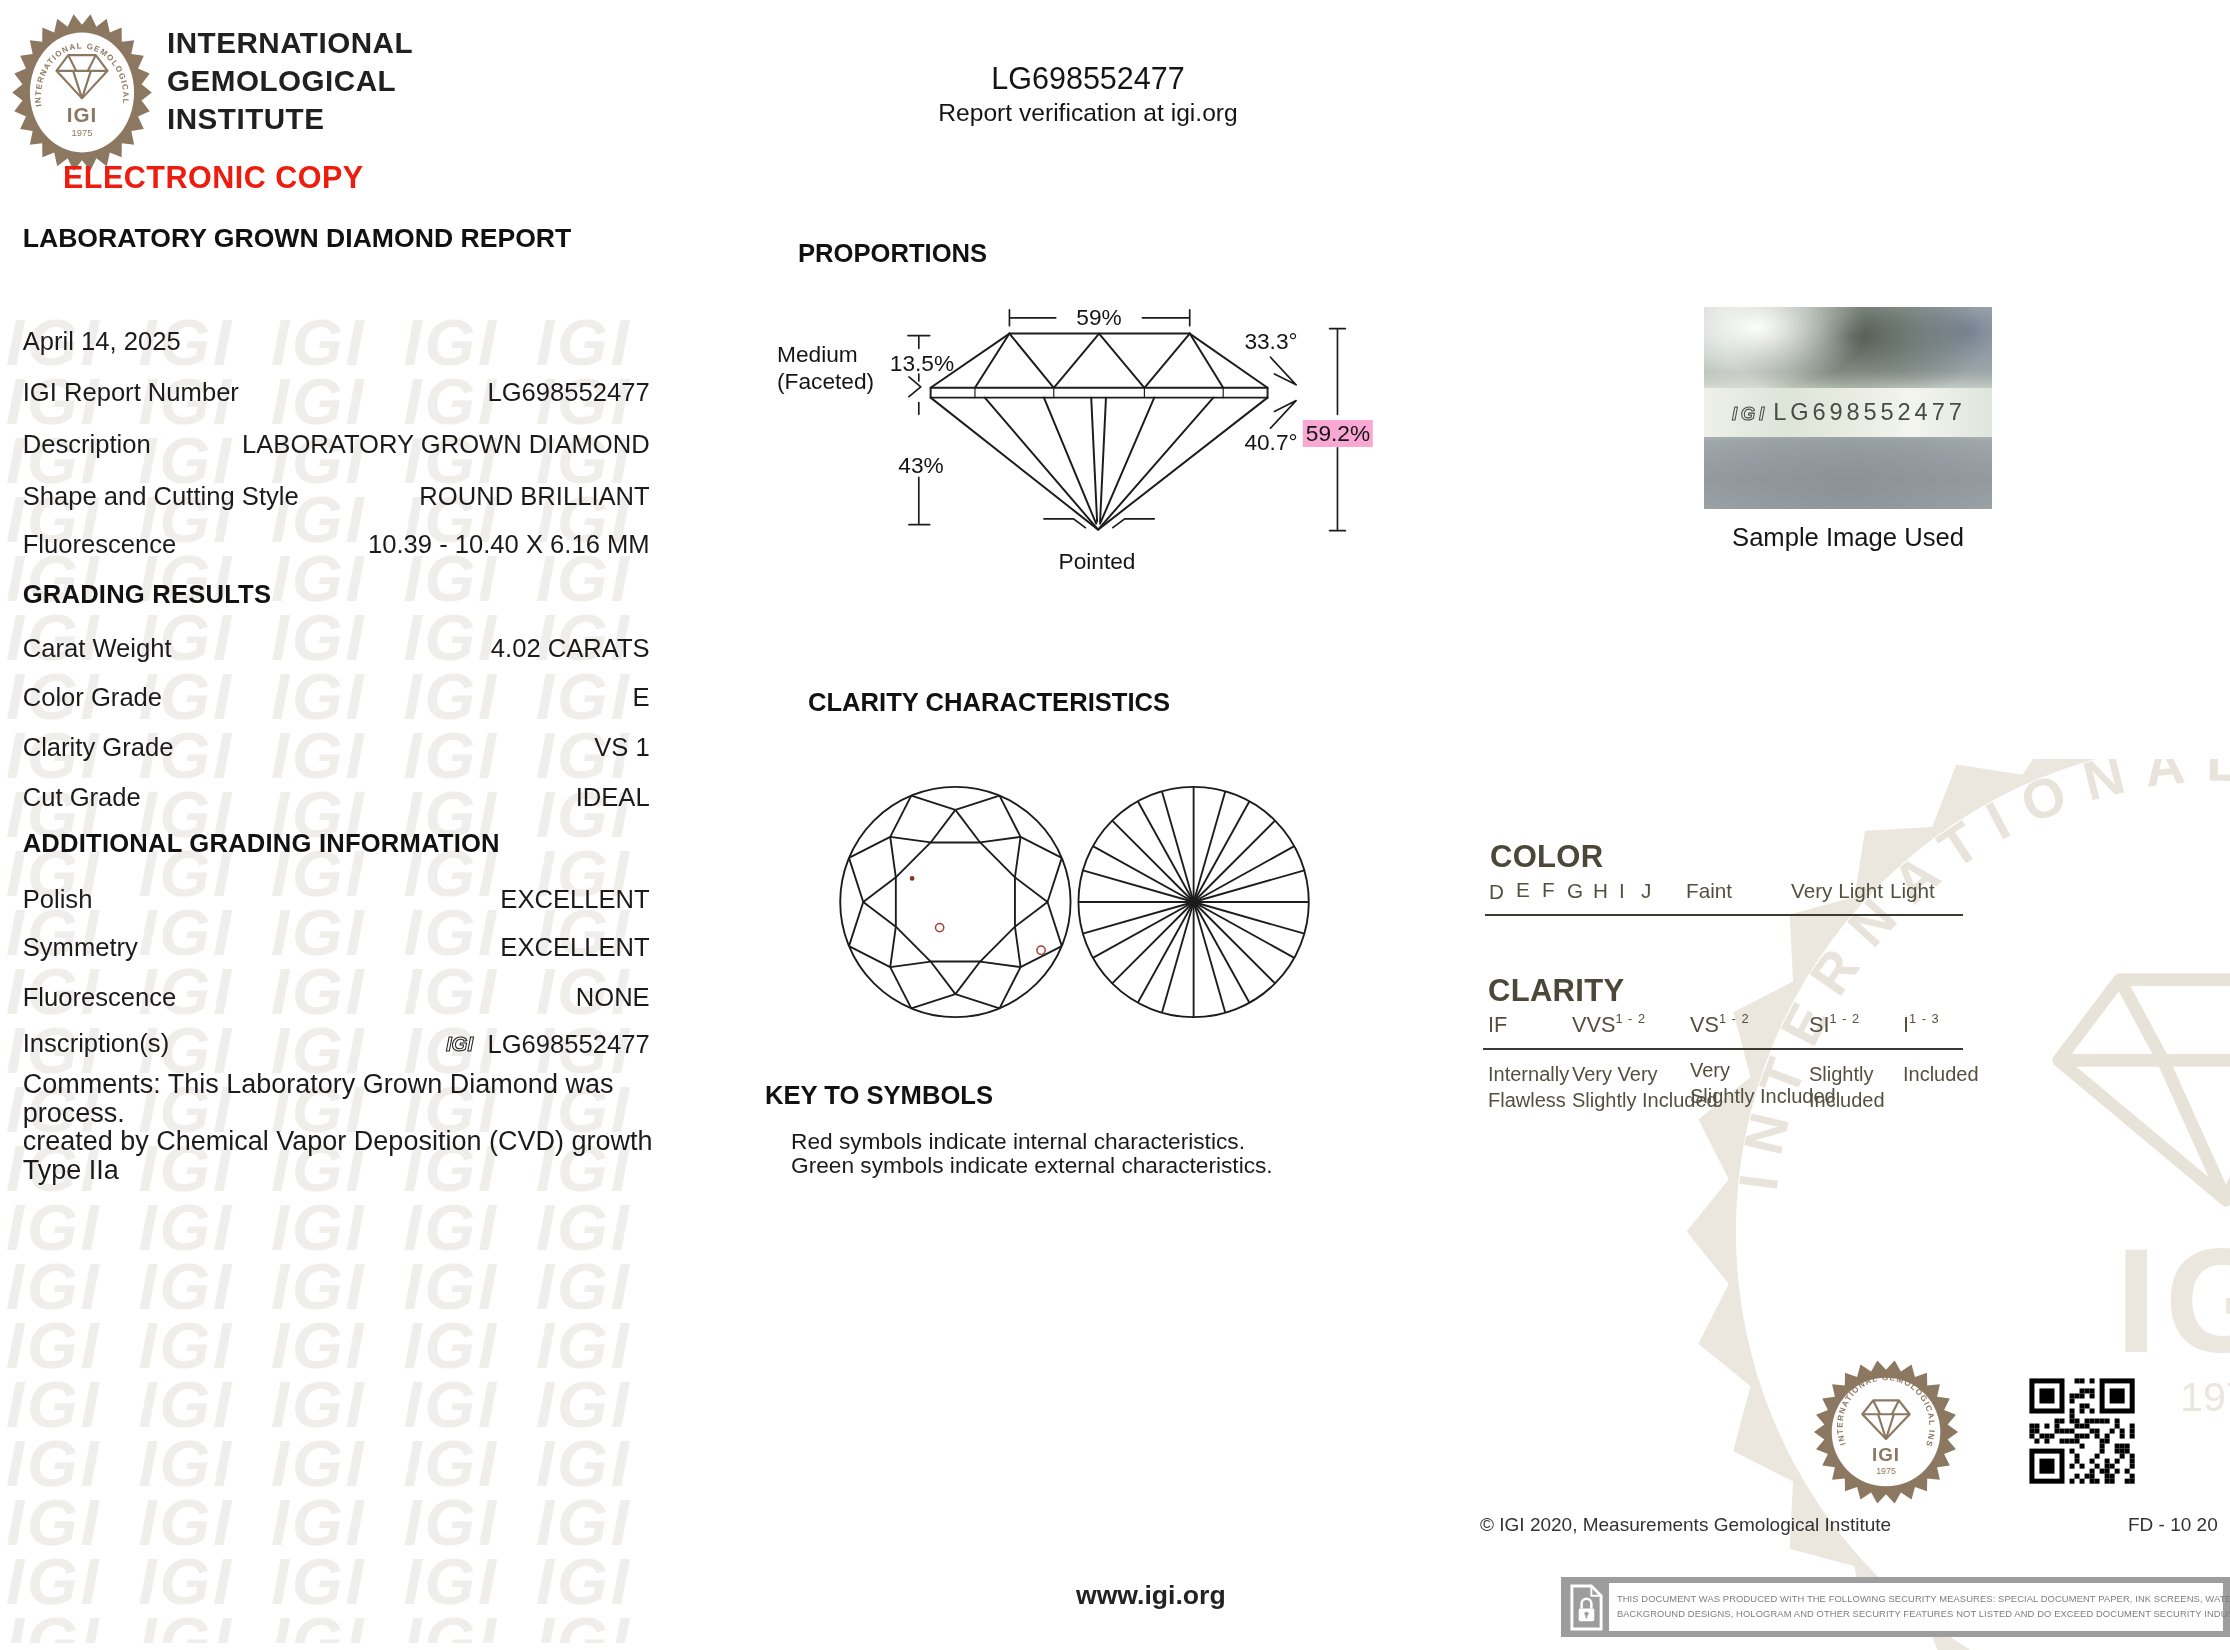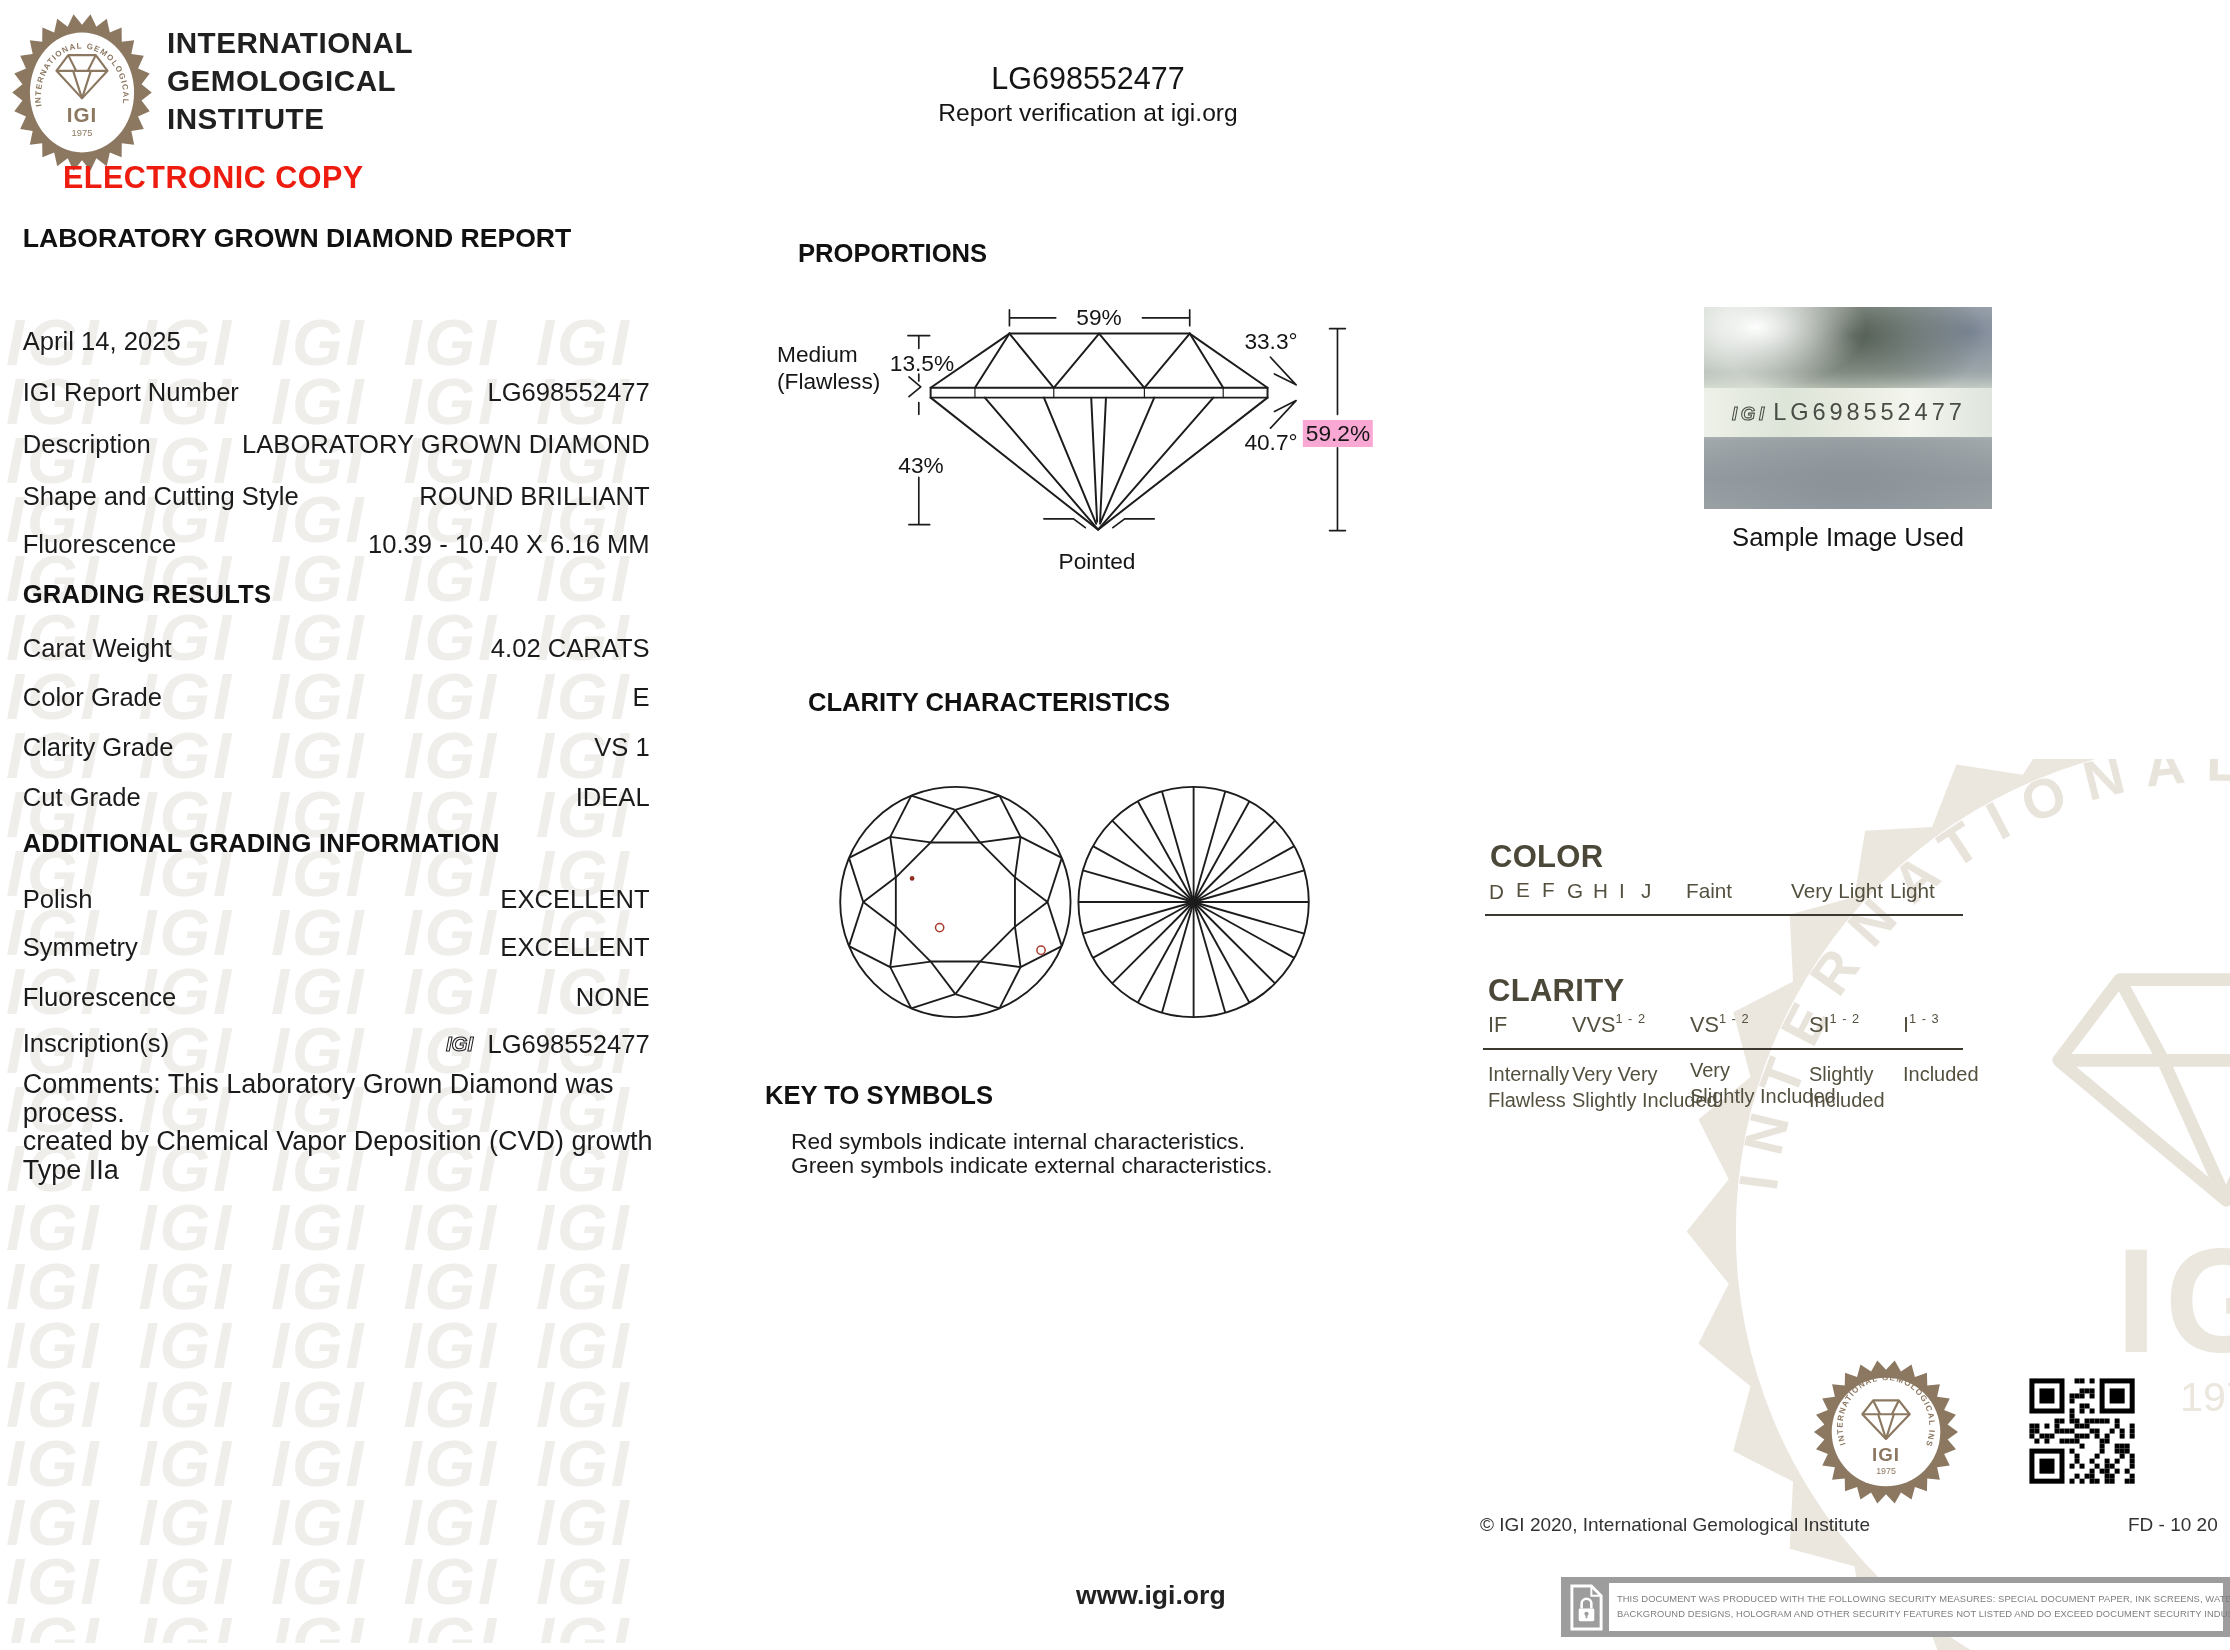--- a/index.html
+++ b/index.html
@@ -196,21 +196,21 @@
       <path d="M2,40 H24 M13,40 V53 M13,79 V86 M3,82 L15,92 M3,102 L15,92 M13,108 V120 M13,184 V232 M3,232 H24"></path>
       <path d="M140,226 H170 L182,235 M252,226 H222 L210,235"></path>
     </g>
   </svg>
 
   <span class="plabel" style="left:1099px;top:304px">59%</span>
   <span class="plabel" style="left:1271px;top:328px">33.3°</span>
   <span class="plabel" style="left:922px;top:350px">13.5%</span>
   <span class="plabel-l" style="left:777px;top:341px;line-height:26.6px">
     <span style="display:block">Medium</span>
-    <span style="display:block">(Flawless)</span>
+    <span style="display:block">(Faceted)</span>
   </span>
   <span class="plabel" style="left:921px;top:452px">43%</span>
   <span class="plabel" style="left:1271px;top:429px">40.7°</span>
   <span class="plabel" style="left:1338px;top:420px;background:#f9a8d4;padding:0 3px">59.2%</span>
   <span class="plabel" style="left:1097px;top:548px">Pointed</span>
 
   <div class="abs z2" style="left:808px;top:688px;font-size:25.6px;font-weight:bold;color:#111">CLARITY CHARACTERISTICS</div>
 
   <svg class="abs z2" style="left:832px;top:776px" width="485" height="252" viewBox="0 0 492 256">
     <g id="crown-wire" fill="none" stroke="#1c1c1c" stroke-width="1.9">
@@ -482,21 +482,21 @@
         <rect x="55.5" y="106.5" width="5.1" height="5.1" fill="#000"></rect>
         <rect x="65.69999999999999" y="106.5" width="5.1" height="5.1" fill="#000"></rect>
         <rect x="70.8" y="106.5" width="5.1" height="5.1" fill="#000"></rect>
         <rect x="81" y="106.5" width="5.1" height="5.1" fill="#000"></rect>
         <rect x="86.1" y="106.5" width="5.1" height="5.1" fill="#000"></rect>
         <rect x="101.39999999999999" y="106.5" width="5.1" height="5.1" fill="#000"></rect>
         <rect x="106.5" y="106.5" width="5.1" height="5.1" fill="#000"></rect>
       </g>
   </svg>
 
-  <span class="footer-txt" style="left:1480px;top:1514px">© IGI 2020, International Gemological Institute</span>
+  <span class="footer-txt" style="left:1480px;top:1514px">© IGI 2020, Measurements Gemological Institute</span>
   <span class="footer-txt" style="left:2128px;top:1514px">FD - 10 20</span>
 
   <div class="abs z2" style="left:1076px;top:1580px;font-size:26.6px;font-weight:600;color:#222">www.igi.org</div>
 
   <div class="sec-strip">
     <svg class="abs" style="left:6.9px;top:5.9px" width="37" height="49" viewBox="0 0 38 50">
       <path d="M4,3 H24 L34,13 V47 H4 Z" fill="none" stroke="#fff" stroke-width="3"></path>
       <path d="M24,3 V13 H34" fill="none" stroke="#fff" stroke-width="2"></path>
       <path d="M14,26 V21 a5,5 0 0 1 10,0 V26" fill="none" stroke="#fff" stroke-width="2.6"></path>
       <rect x="11" y="26" width="16" height="13" rx="1.5" fill="#fff"></rect>

